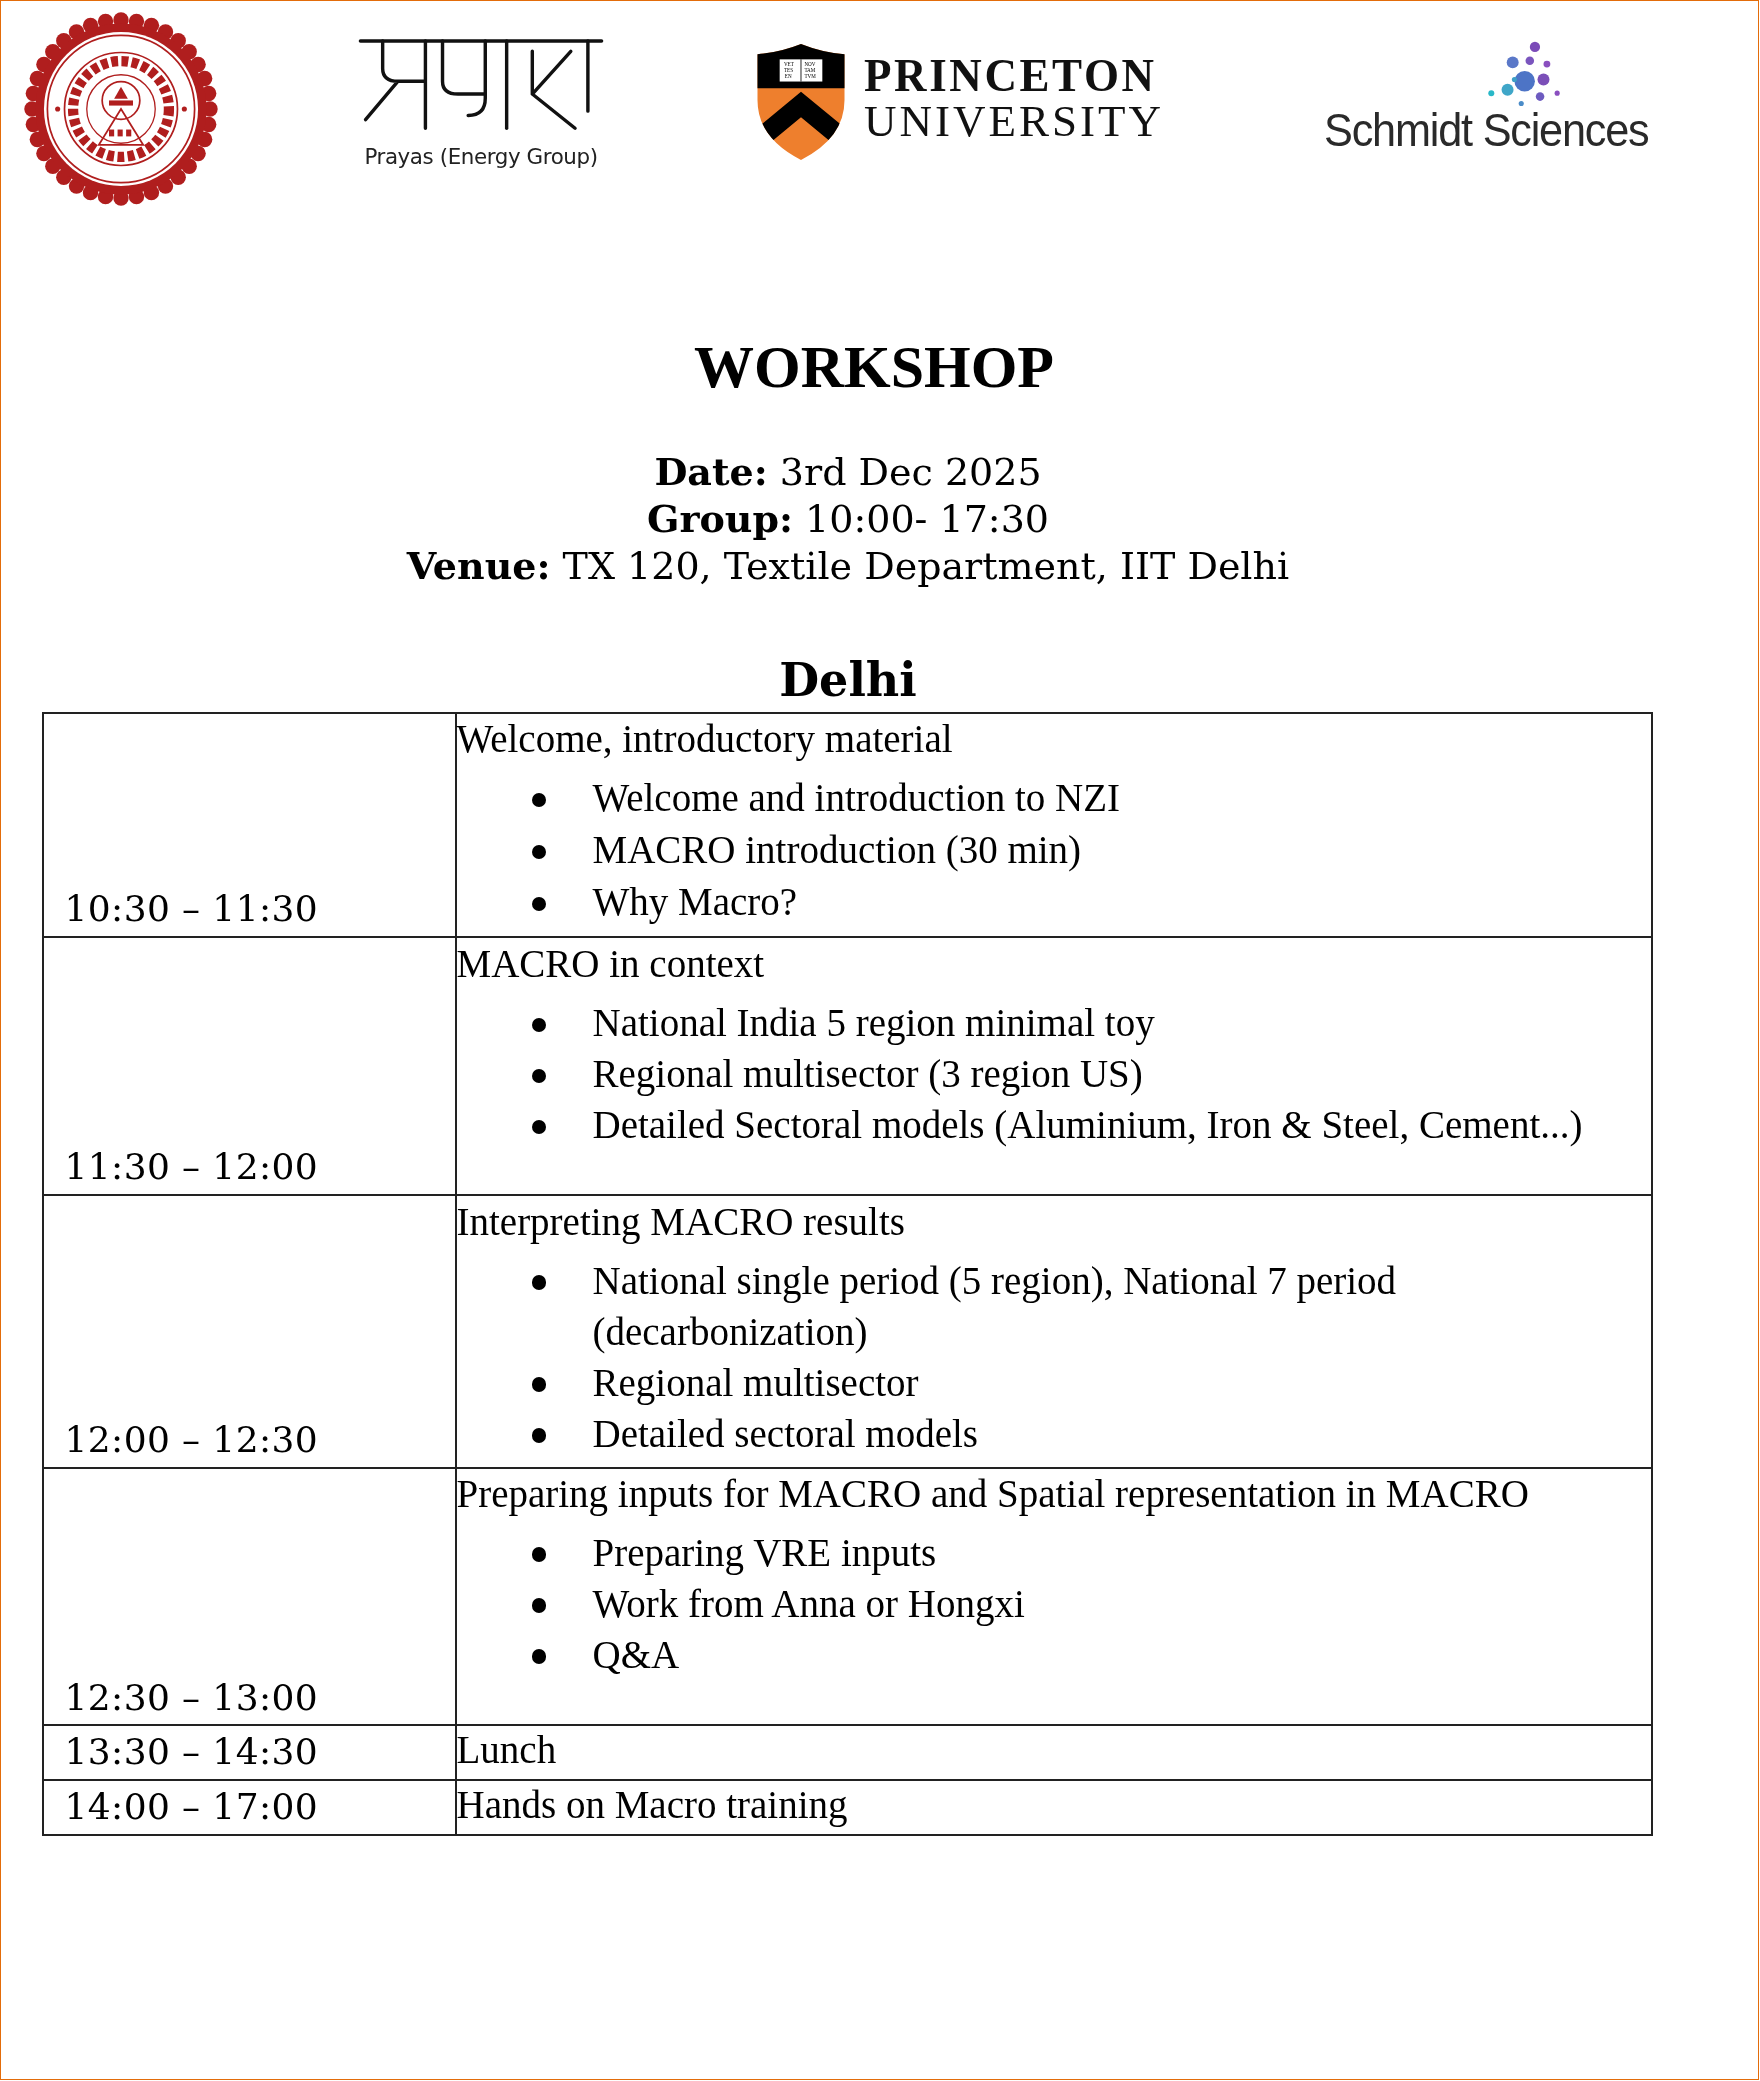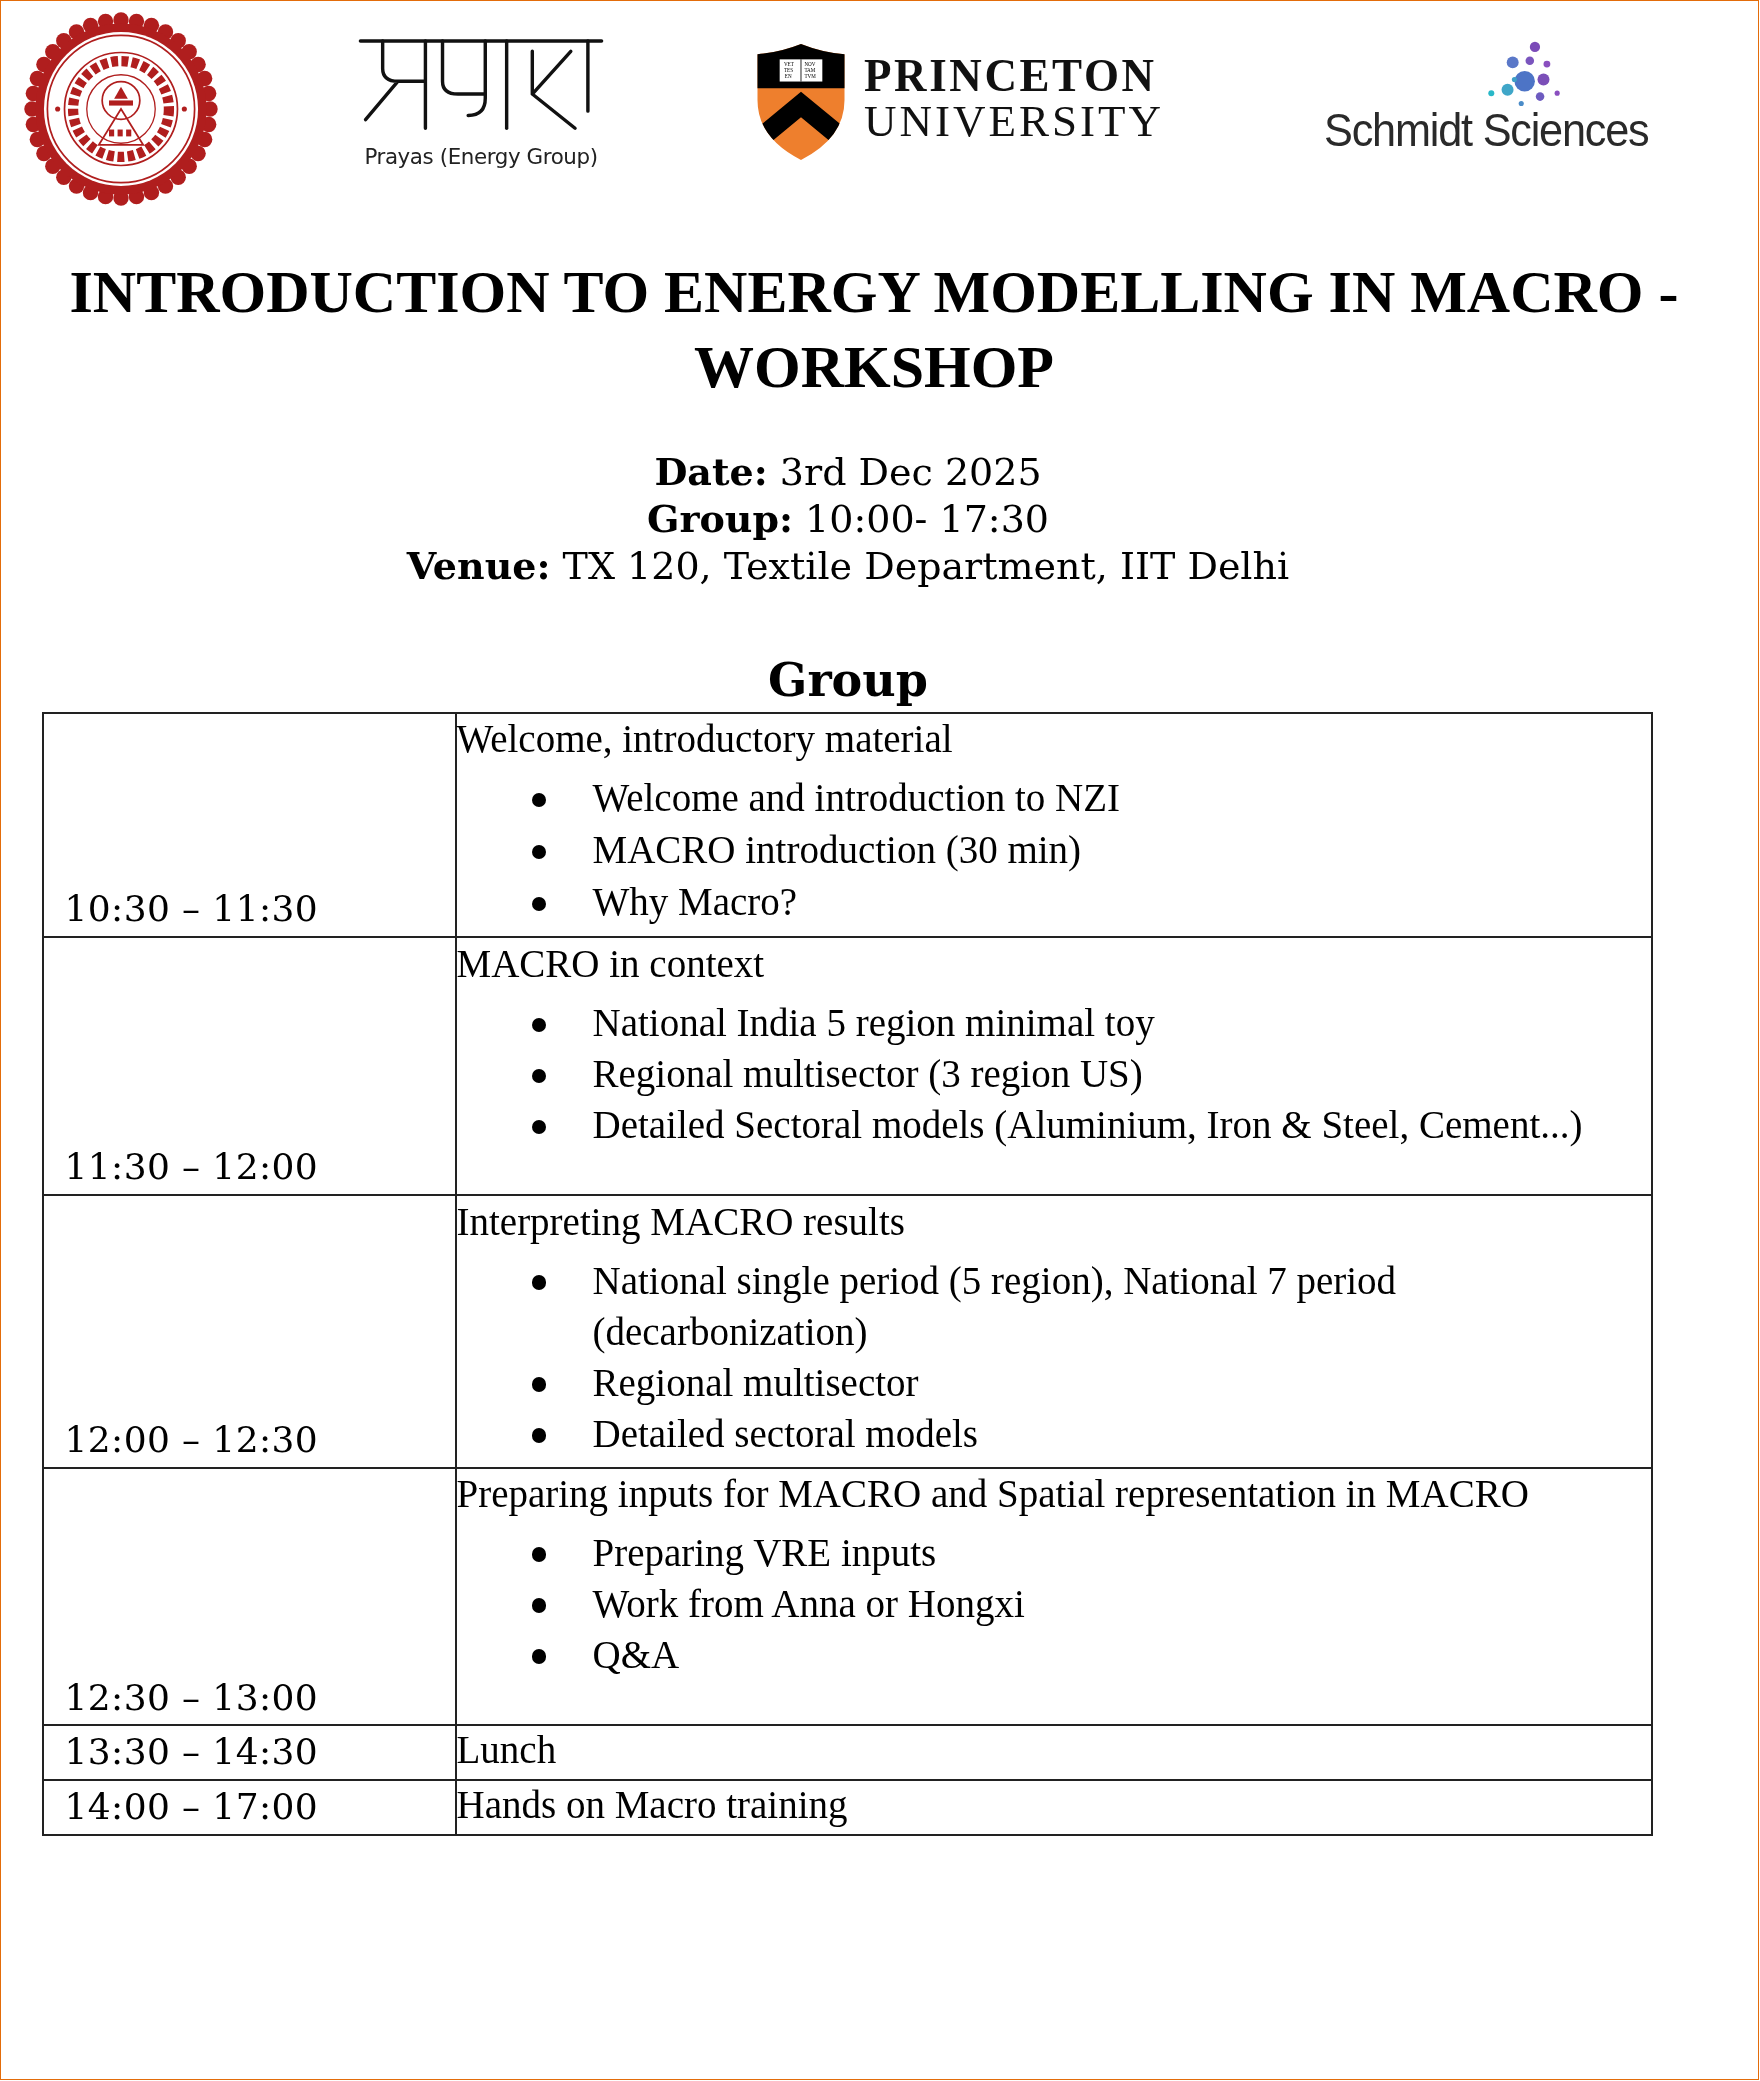--- a/index.html
+++ b/index.html
@@ -196,34 +196,33 @@
       <circle cx="220" cy="64" r="7" fill="#3FA6C8"></circle>
       <circle cx="228" cy="52" r="3" fill="#3E9FC7"></circle>
       <circle cx="201" cy="68" r="3.5" fill="#29B8C8"></circle>
       <circle cx="236" cy="80" r="3" fill="#4B8CC8"></circle>
       <circle cx="258" cy="72" r="5" fill="#6D5BC0"></circle>
       <circle cx="278" cy="68" r="3" fill="#8A4FBF"></circle>
     </svg>
     <div class="schmidt-text">Schmidt Sciences</div>
   </div>
 
-  <div class="title title-1">INTRODUCTION TO ENERGY MODELLING IN MACRO -</div>
   <div class="title title-2">WORKSHOP</div>
 
   <div class="meta meta-date">
     <b>Date:</b><span> 3rd Dec 2025</span>
   </div>
   <div class="meta meta-time">
     <b>Group:</b><span> 10:00- 17:30</span>
   </div>
   <div class="meta meta-venue">
     <b>Venue:</b><span> TX 120, Textile Department, IIT Delhi</span>
   </div>
 
-  <div class="agenda-heading">Group</div>
+  <div class="agenda-heading">Delhi</div>
 
   <table class="agenda">
     <tbody>
       <tr class="row-1">
         <td class="time">10:30 – 11:30</td>
         <td class="content">
           <span class="session-title">Welcome, introductory material</span>
           <ul class="bullets">
             <li><span class="dot"></span><span>Welcome and introduction to NZI</span></li>
             <li><span class="dot"></span><span>MACRO introduction (30 min)</span></li>

